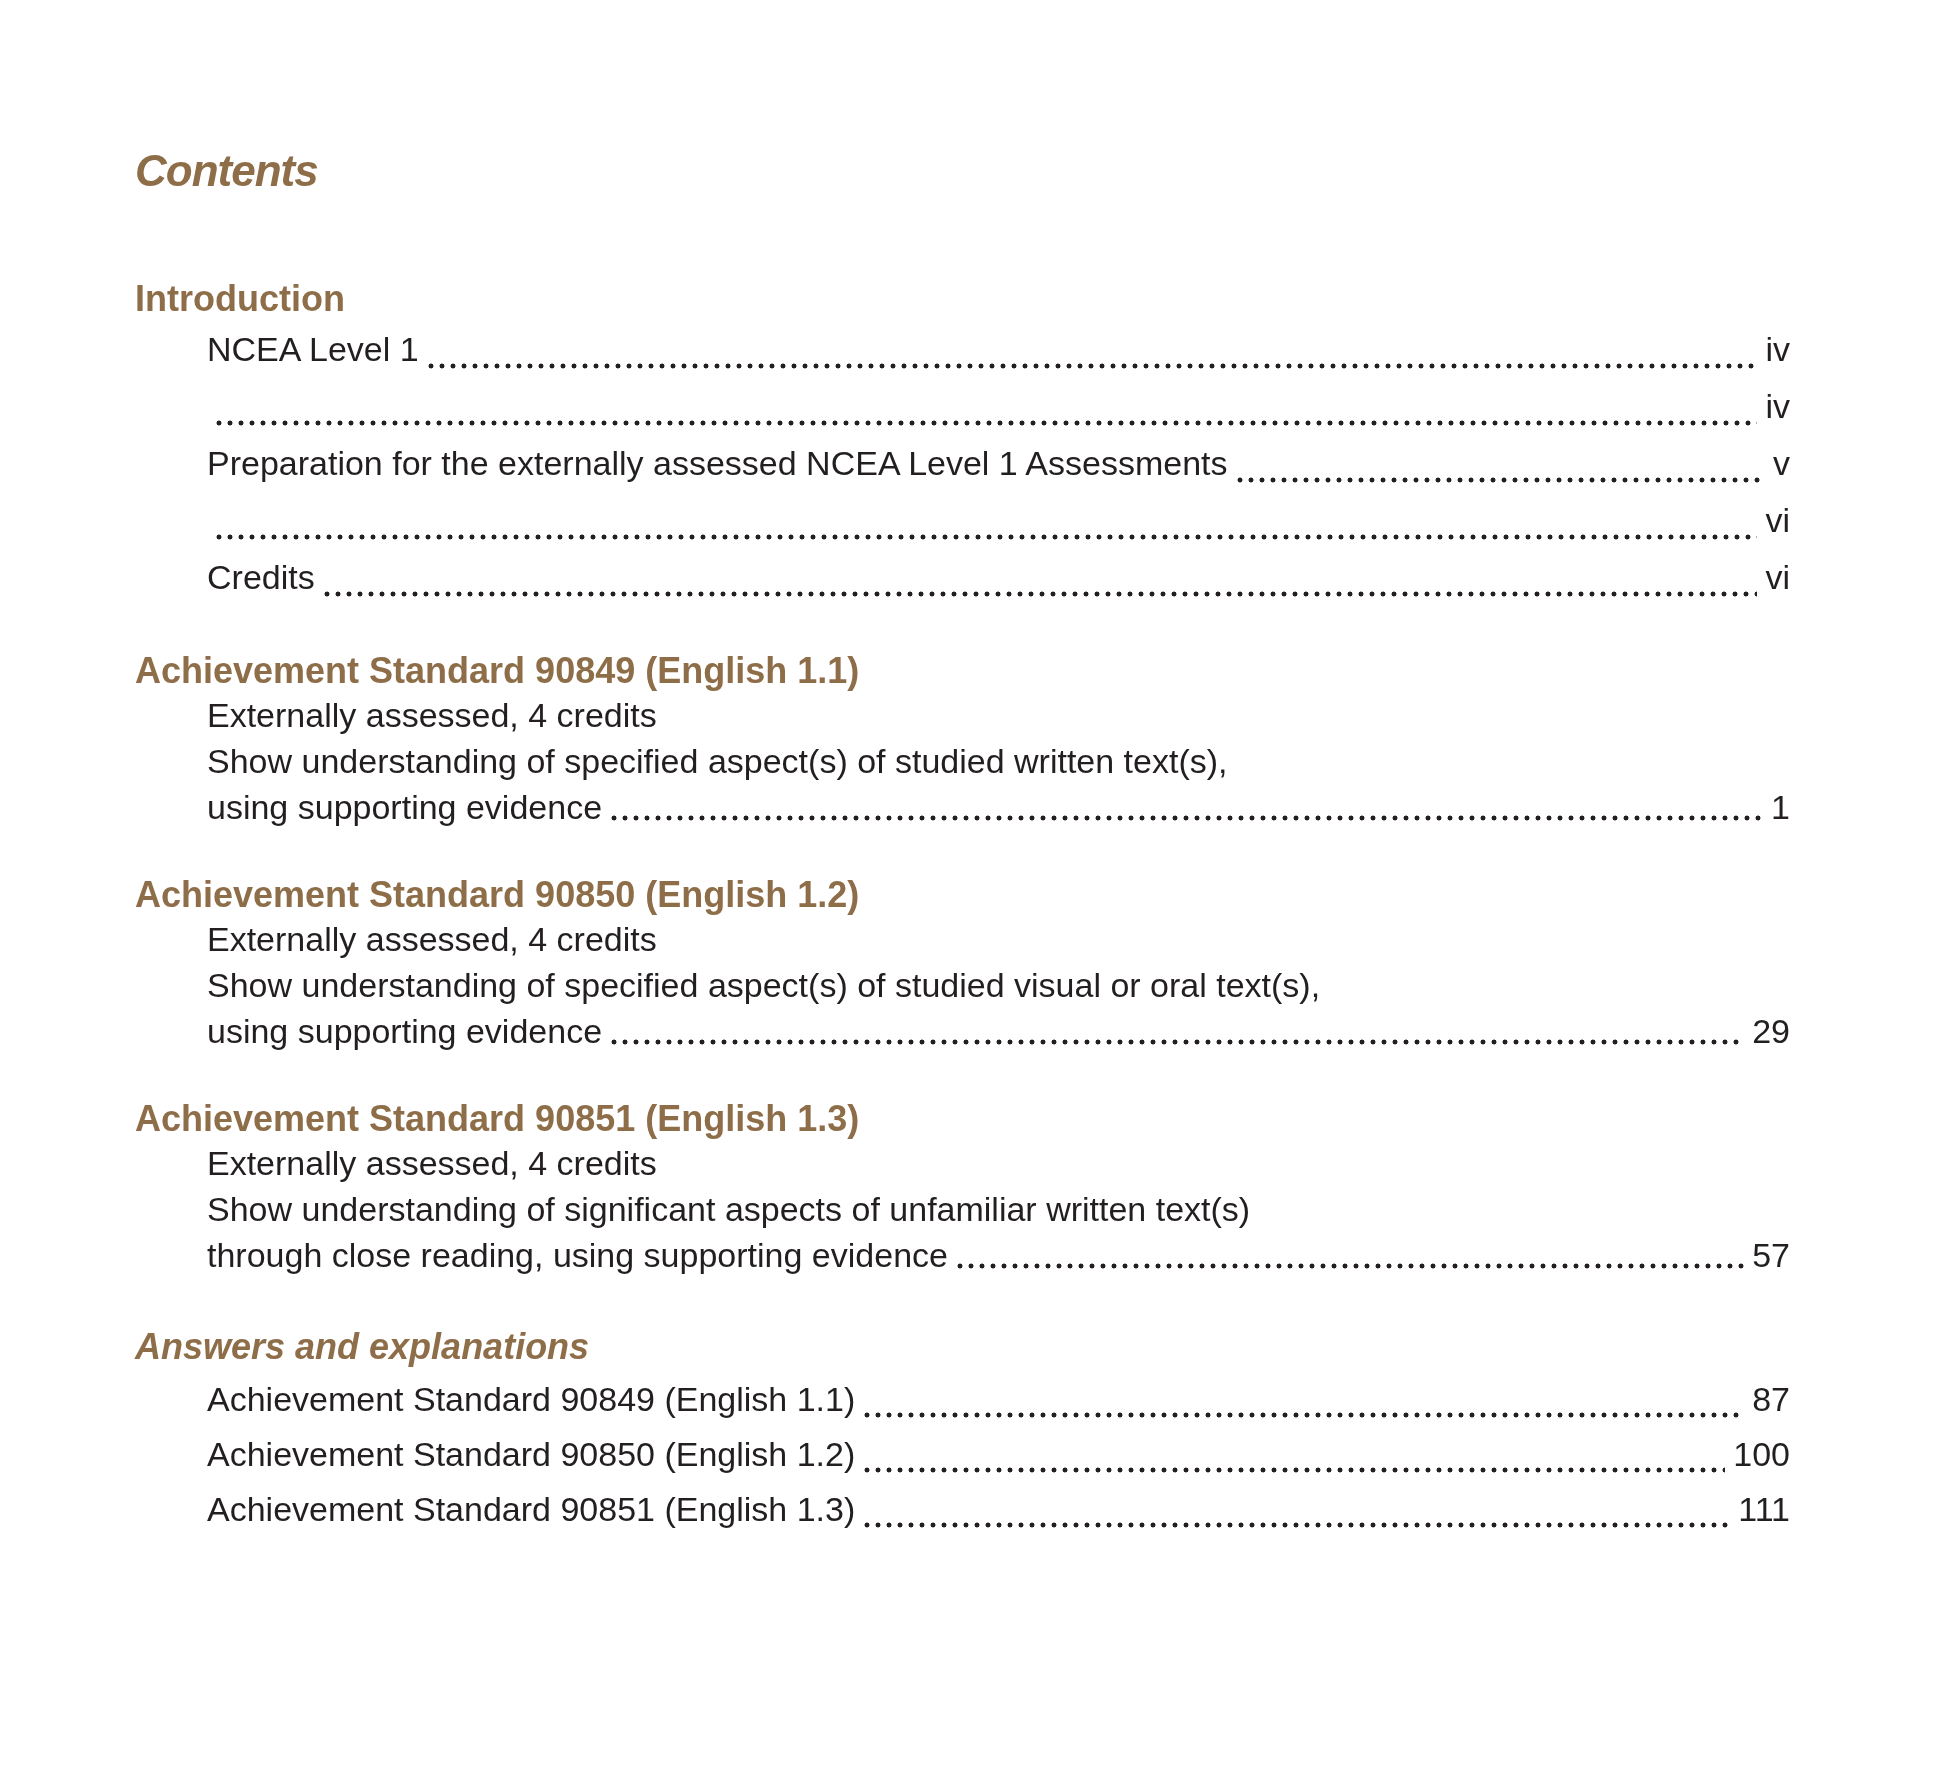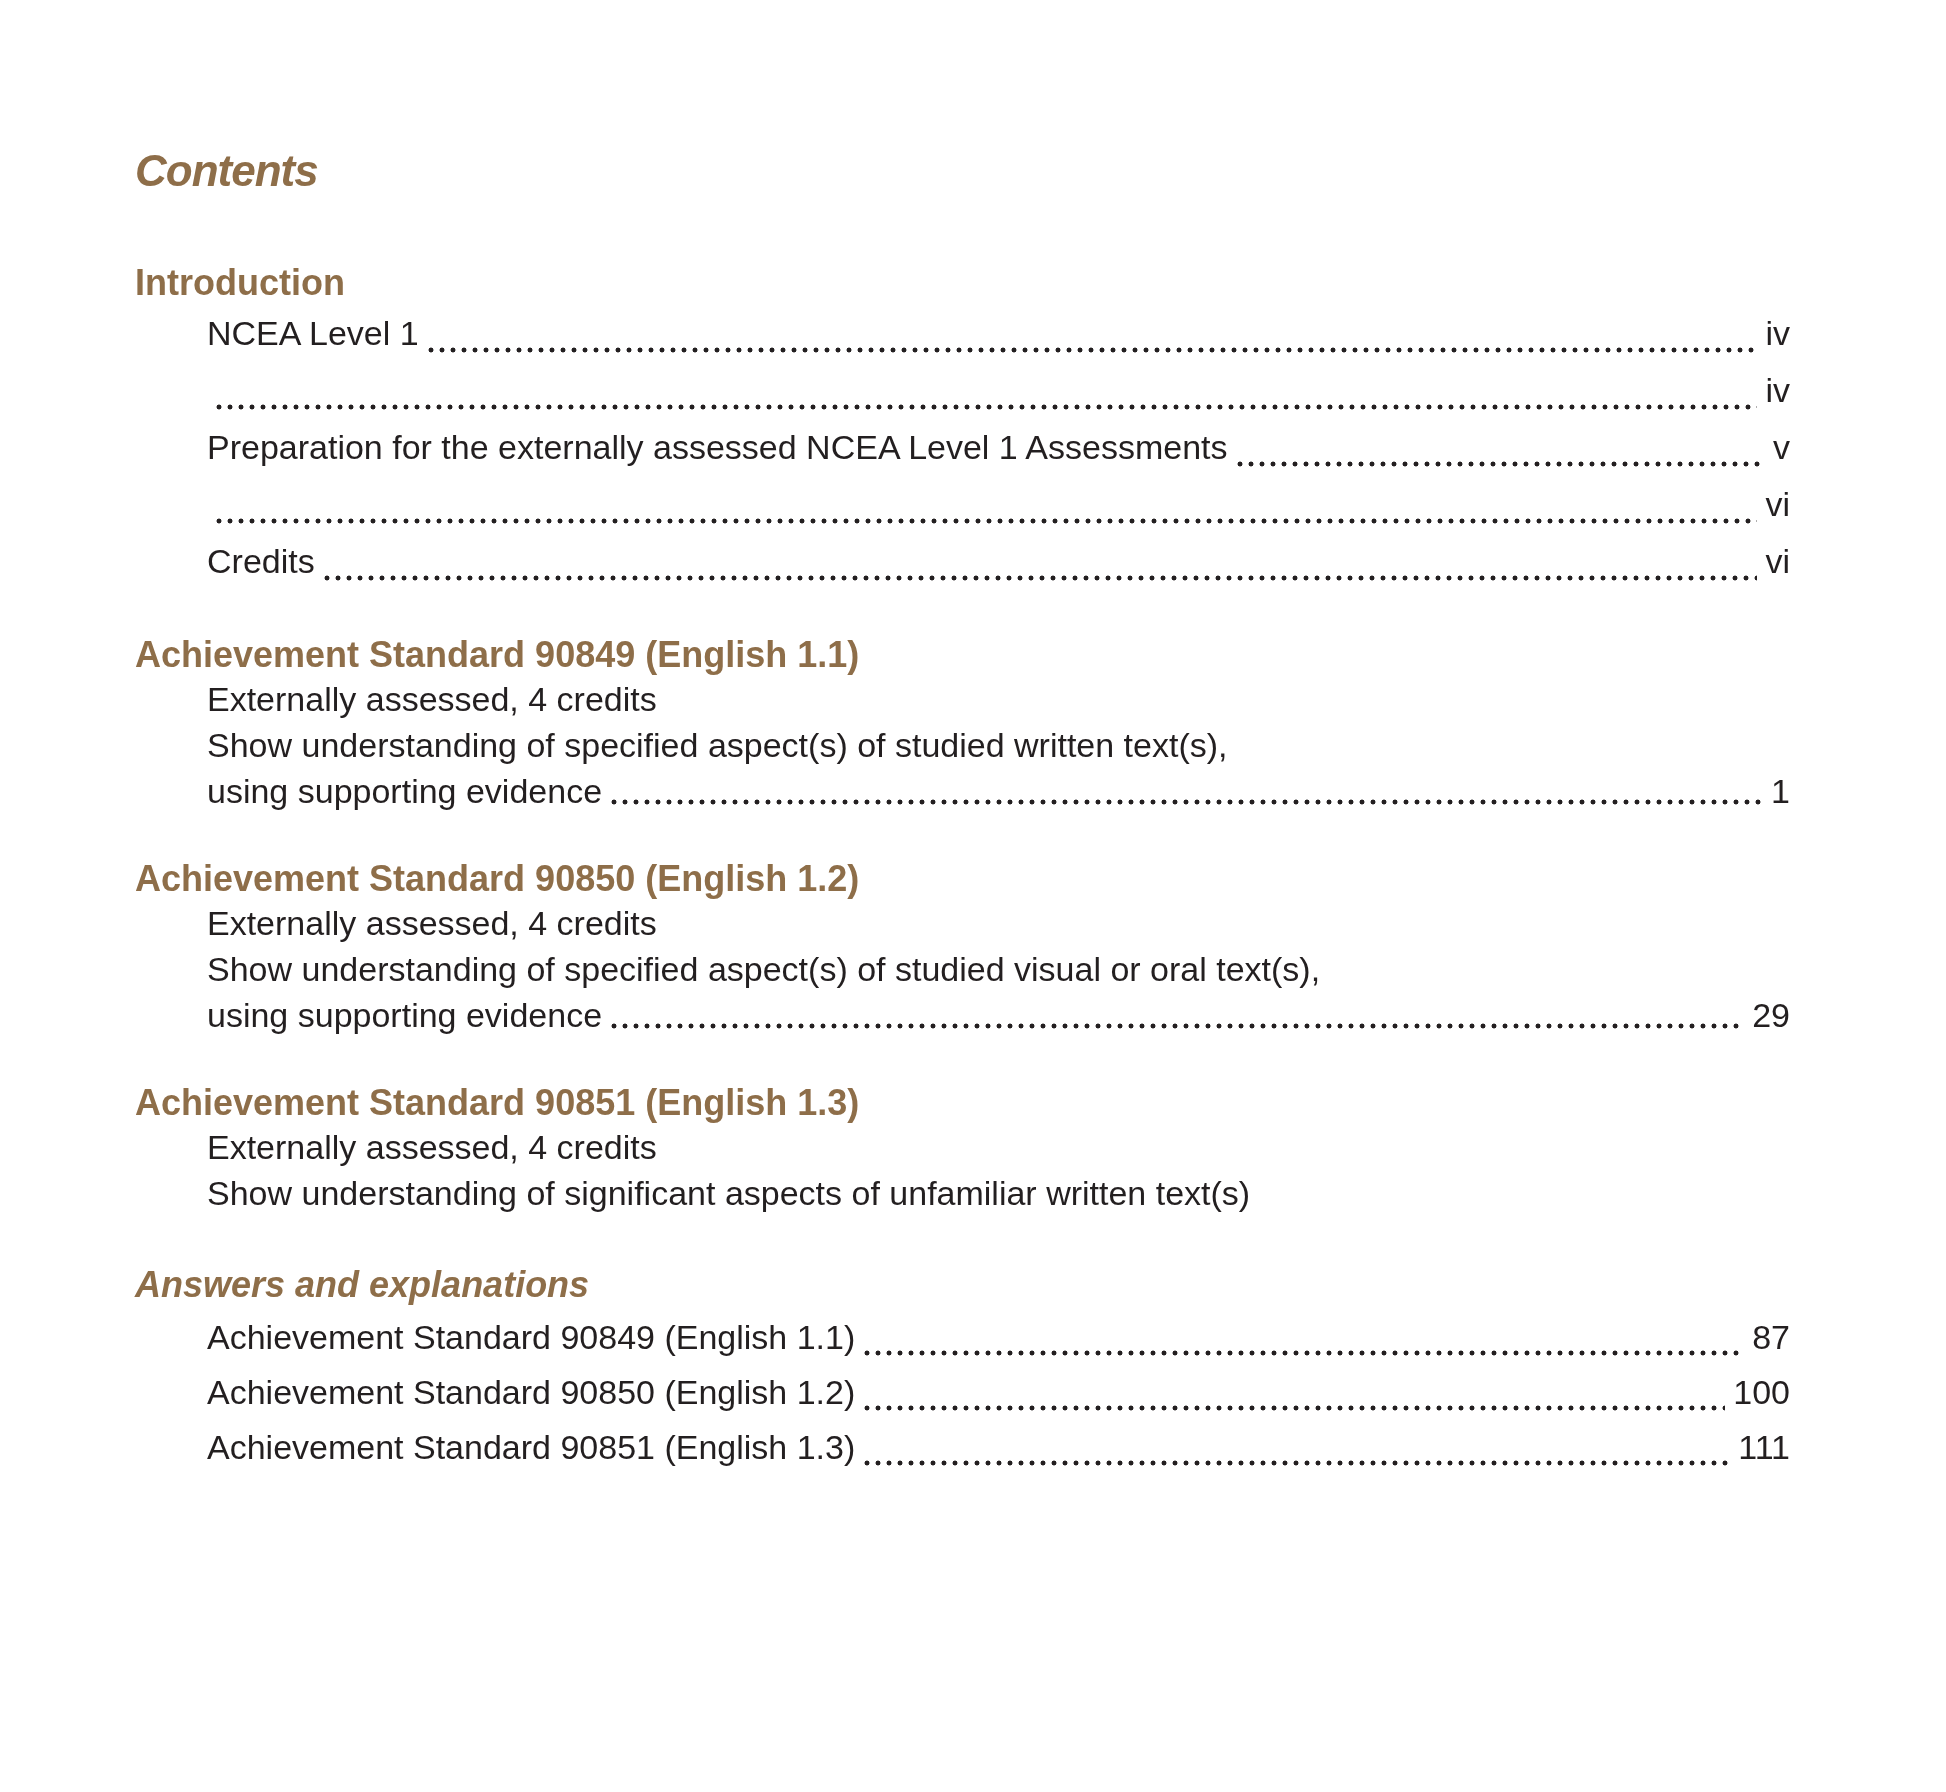--- a/index.html
+++ b/index.html
@@ -29,21 +29,21 @@
     font-style: italic;
     color: var(--accent);
     letter-spacing: -1px;
   }
   .section-heading {
     font-size: 36px;
     line-height: 38px;
     font-weight: bold;
     color: var(--accent);
   }
-  .sec-intro .section-heading { margin-top: 62px; }
+  .sec-intro .section-heading { margin-top: 78px; }
   .sec-std   .section-heading { margin-top: 46px; }
   .sec-ans   .section-heading { margin-top: 50px; font-style: italic; }
 
   .entries { padding-left: 72px; }
   .sec-intro .entries { margin-top: 3px; }
   .sec-std   .entries { margin-top: 2px; }
   .sec-ans   .entries { margin-top: 6px; }
 
   .line {
     font-size: 34px;
@@ -144,20 +144,25 @@
 
   <div class="sec-std">
     <h2 class="section-heading">Achievement Standard 90851 (English 1.3)</h2>
     <div class="entries">
       <div class="line">
         <span class="label">Externally assessed, 4 credits</span>
       </div>
       <div class="line">
         <span class="label">Show understanding of significant aspects of unfamiliar written text(s)</span>
       </div>
+      <div class="line">
+        <span class="label">through close reading, using supporting evidence</span>
+        <span class="leader"></span>
+        <span class="page-num">57</span>
+      </div>
     </div>
   </div>
 
   <div class="sec-ans">
     <h2 class="section-heading">Answers and explanations</h2>
     <div class="entries">
       <div class="line">
         <span class="label">Achievement Standard 90849 (English 1.1)</span>
         <span class="leader"></span>
         <span class="page-num">87</span>

